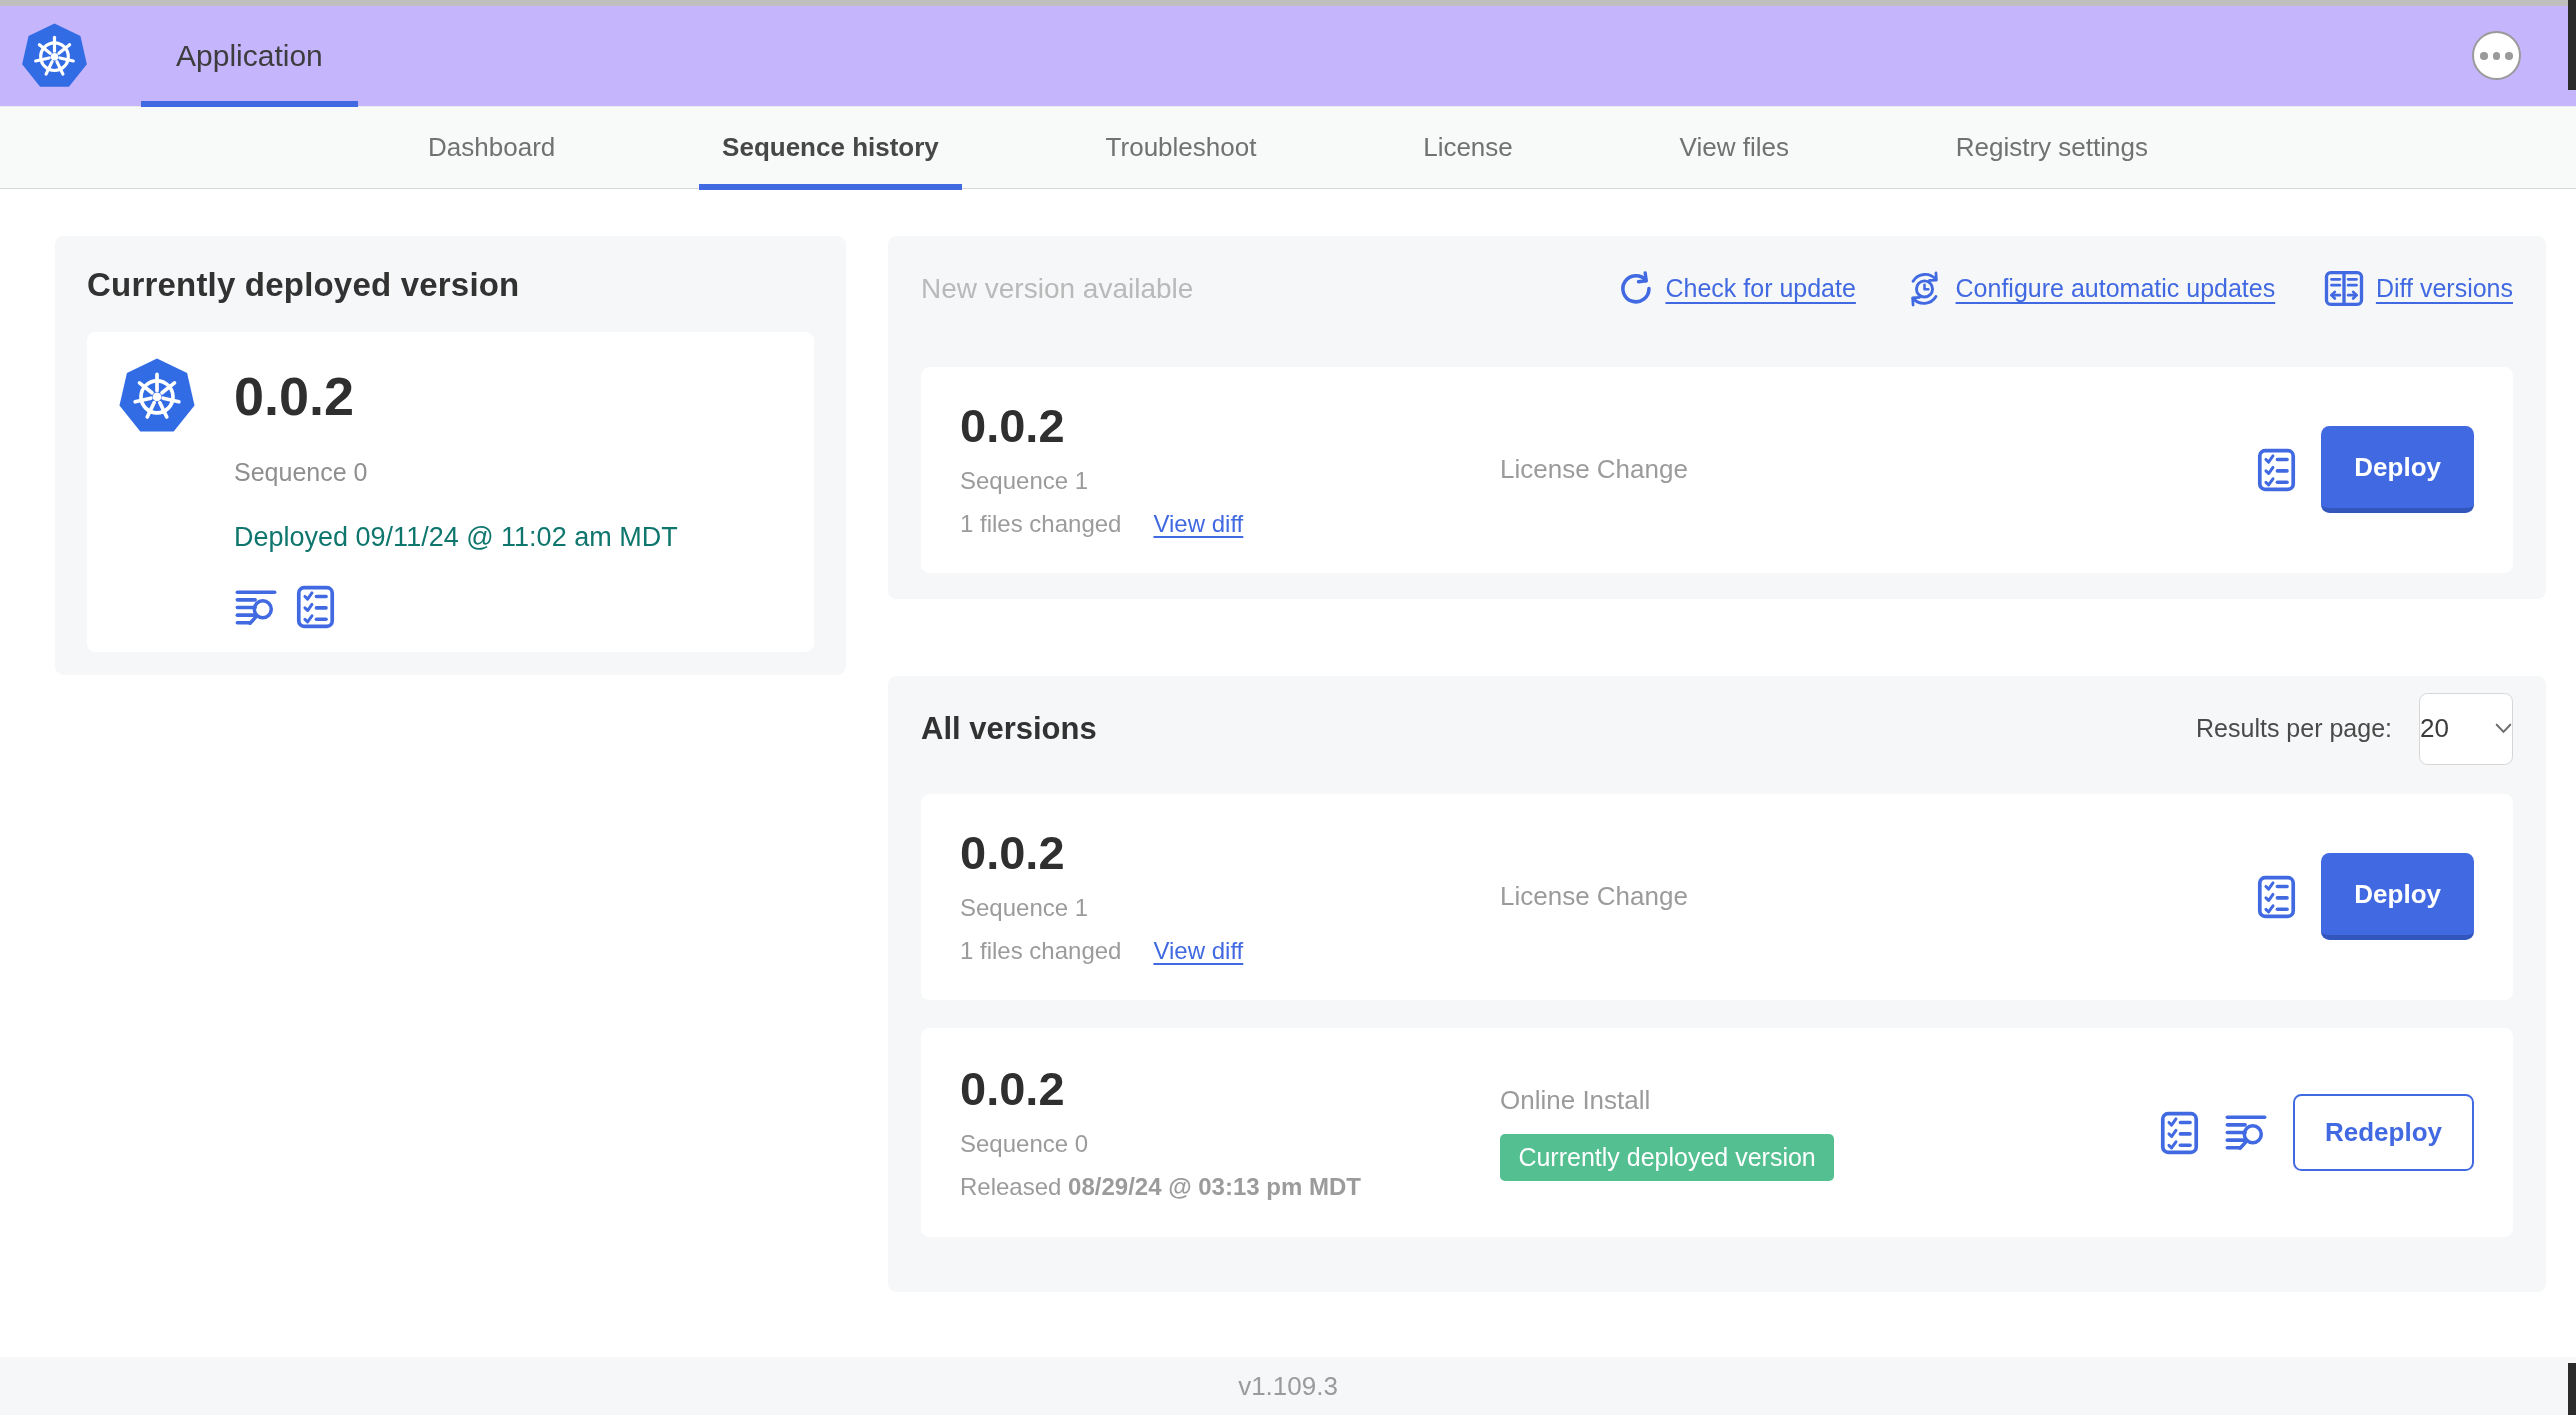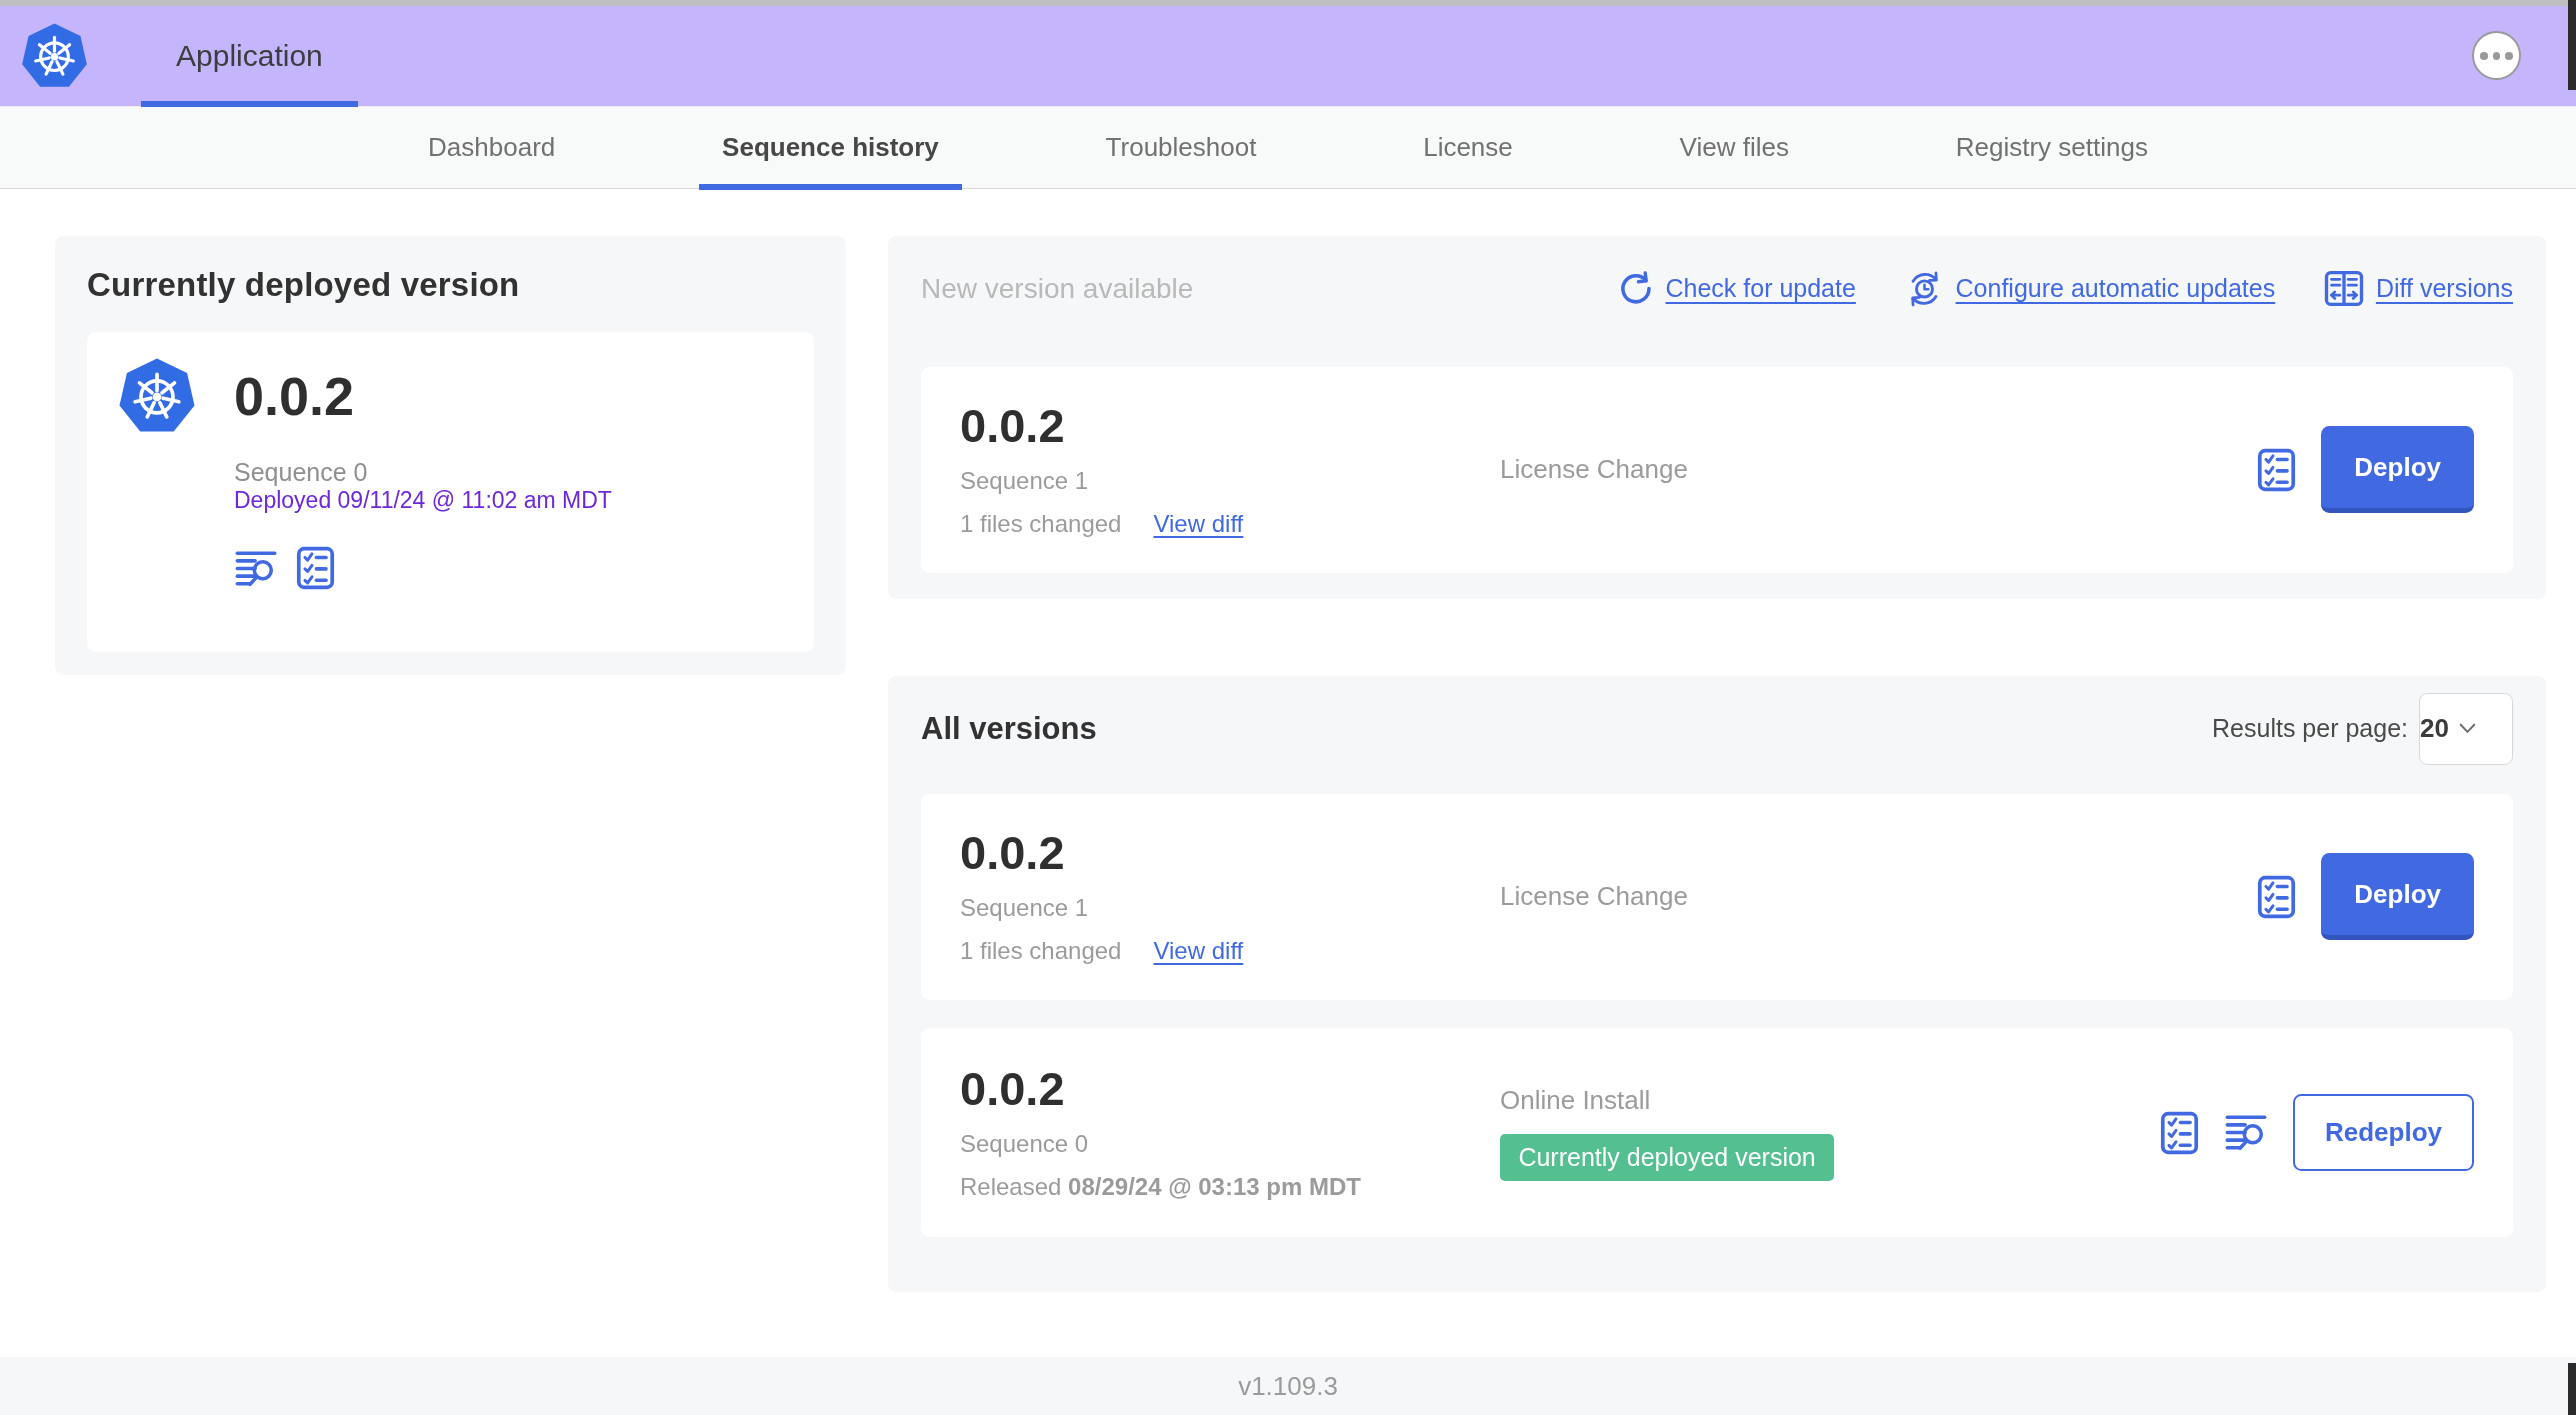--- a/index.html
+++ b/index.html
@@ -73,21 +73,21 @@
   .current-card {
     margin-top:28.5px; height:320px; box-sizing:border-box;
     background:#fff; border-radius:8.4px;
     padding:22px 30px 0;
   }
   .cc-top { display:flex; align-items:center; }
   .k8s-logo-lg { width:80px; height:84px; display:block; flex:none; }
   .cc-version { font-size:54px; font-weight:bold; color:#2f2f2f; margin-left:37px; }
   .cc-body { margin-left:117px; }
   .cc-seq { font-size:25px; color:#8f8f8f; margin-top:20px; }
-  .cc-deployed { font-size:23px; color:#6d28d9; }
+  .cc-deployed { font-size:27px; color:#0f766e; margin-top:35px; }
   .cc-icons { display:flex; align-items:center; gap:18.4px; margin-top:32px; color:#4169E1; }
   .cc-icons .icon-btn, .vr-actions .icon-btn { cursor:pointer; color:#4169E1; display:flex; }
 
   
   .right-col { flex:1; min-width:0; }
   section.panel {
     background:#f5f7f8; border-radius:8.4px;
     padding:32px 33px; box-sizing:border-box;
   }
   .sec-new { height:363px; margin-bottom:77px; }
@@ -100,24 +100,24 @@
   .action-link { display:flex; align-items:center; gap:11.7px; color:#4169E1; cursor:pointer; }
   .action-link .link-label {
     font-size:25px; font-weight:500;
     text-decoration:underline; text-underline-offset:5px;
   }
   .action-link svg { flex:none; }
 
   .results-per-page { display:flex; align-items:center; }
   .rpp-label { font-size:25px; color:#4a4a4a; }
   .rpp-select {
-    margin-left:11px; width:94px; height:72px; box-sizing:border-box;
+    margin-left:27px; width:94px; height:72px; box-sizing:border-box;
     background:#fff; border:1.7px solid #d6d6d6; border-radius:8.4px;
-    display:flex; align-items:center; justify-content:flex-start; gap:10px;
-    font-size:26px; color:#3c3c3c; cursor:pointer;font-weight:bold;
+    display:flex; align-items:center; justify-content:space-between; gap:10px;
+    font-size:26px; color:#3c3c3c; cursor:pointer;
   }
   .rpp-select .chev { color:#6f6f6f; display:flex; }
 
   
   .version-row {
     background:#fff; border-radius:8.4px;
     height:206px; box-sizing:border-box;
     display:flex; align-items:center;
     padding:0 39px; 
   }

